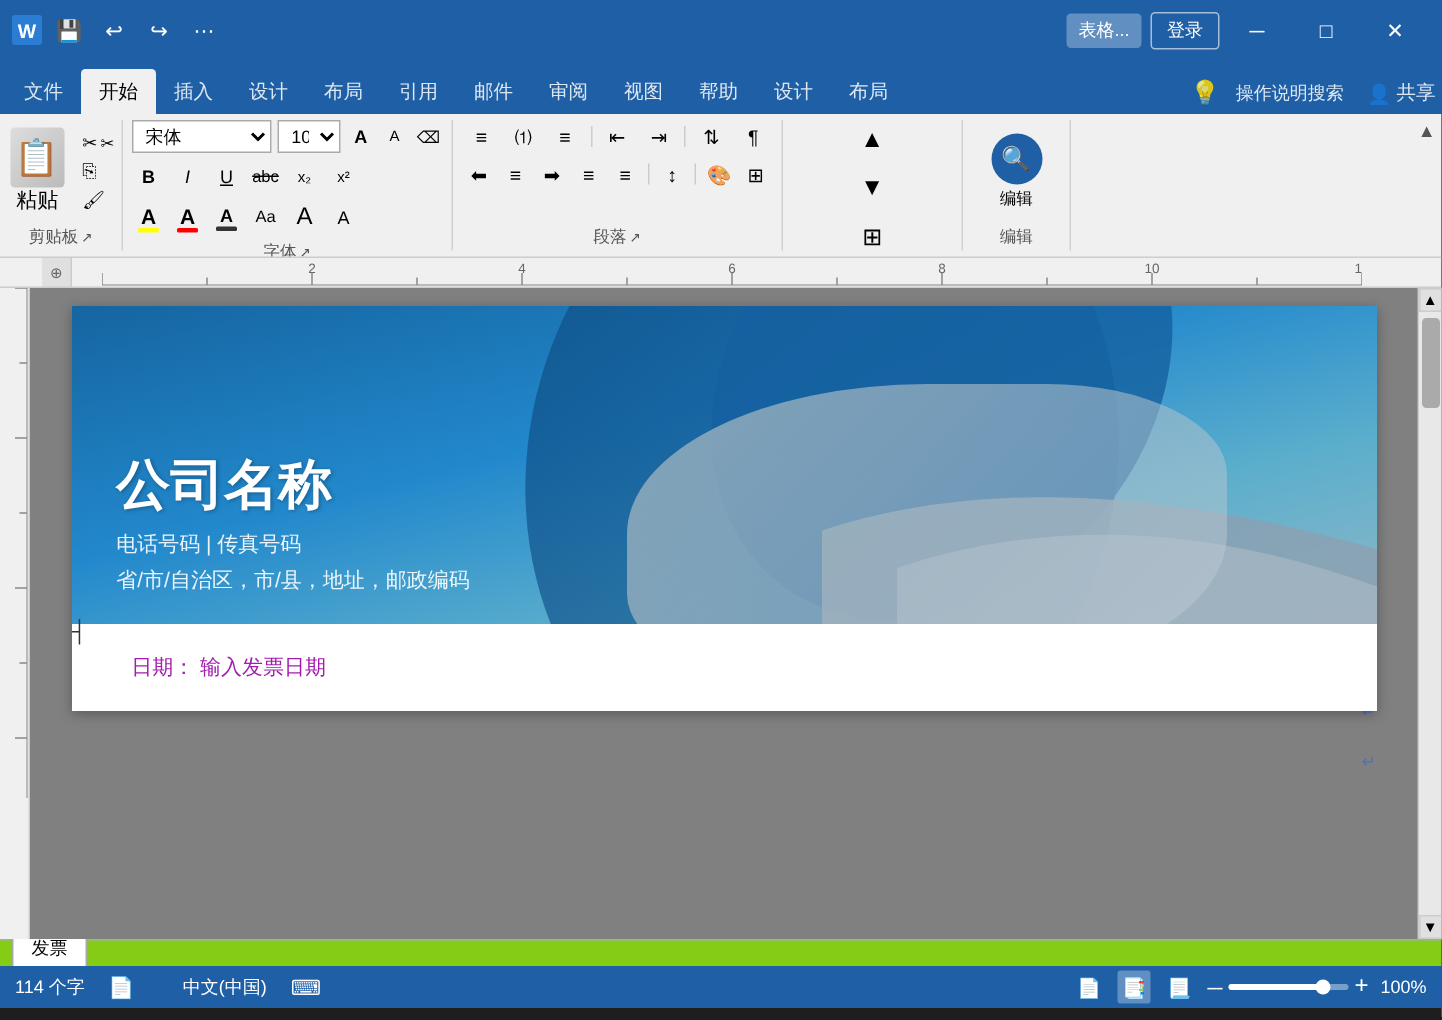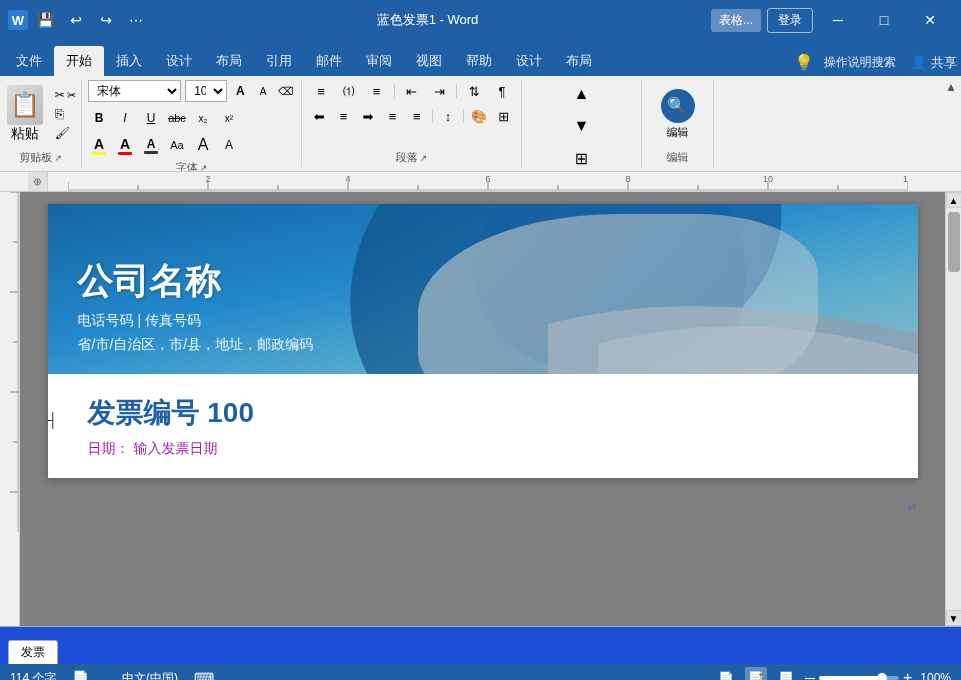--- a/index.html
+++ b/index.html
@@ -127,21 +127,21 @@
       position: relative;
     }
     .doc-page {
       width: 870px;
       background: white;
       box-shadow: 0 2px 8px rgba(0,0,0,0.3);
       position: relative;
     }
     .doc-header-image {
       width: 100%;
-      height: 170px;
+      height: 212px;
       background: linear-gradient(135deg, #1a6fa8 0%, #2a8fd4 30%, #5aaecc 60%, #87b8c8 80%, #b0bfcc 100%);
       position: relative;
       overflow: hidden;
       display: flex;
       align-items: flex-end;
       padding: 20px 30px;
     }
     .doc-header-image::before {
       content: '';
       position: absolute;
@@ -200,22 +200,22 @@
       display: flex;
       flex-direction: column;
       align-items: center;
     }
     .scroll-arrow { width: 16px; height: 16px; display: flex; align-items: center; justify-content: center; cursor: pointer; font-size: 10px; background: #e0e0e0; border: 1px solid #ccc; }
     .scroll-track { flex: 1; width: 16px; background: #e8e8e8; position: relative; }
     .scroll-thumb { width: 12px; height: 60px; background: #aaa; border-radius: 3px; position: absolute; top: 4px; left: 2px; cursor: pointer; }
 
     
     .sheet-tabs {
-      height: 38px;
-      background: #1d4ed8;
+      height: 18px;
+      background: #84cc16;
       display: flex;
       align-items: flex-end;
       padding-left: 8px;
       border-top: 1px solid #aaa;
     }
     .sheet-tab {
       padding: 3px 12px;
       font-size: 12px;
       cursor: pointer;
       background: #d0d0d0;
@@ -268,21 +268,20 @@
 <div class="title-bar">
   <div class="title-bar-left">
     <div class="title-icon">
       <span style="color:white;font-weight:bold;font-size:13px;">W</span>
     </div>
     <div class="tb-btn" title="保存">💾</div>
     <div class="tb-btn" title="撤销">↩</div>
     <div class="tb-btn" title="重做">↪</div>
     <div class="tb-btn">⋯</div>
   </div>
-  <div class="title-bar-center">蓝色发票1 - Word</div>
   <div class="title-bar-right">
     <div class="context-btn">表格...</div>
     <div class="login-btn">登录</div>
     <div class="title-bar-controls">
       <div class="ctrl-btn">─</div>
       <div class="ctrl-btn">□</div>
       <div class="ctrl-btn close">✕</div>
     </div>
   </div>
 </div>
@@ -534,21 +533,20 @@
           <path d="M550,140 Q700,100 870,150 L870,170 L550,170 Z" fill="#a8b8c4" opacity="0.7"></path>
         </svg>
         <div class="doc-header-text-block">
           <div class="doc-company-name">公司名称</div>
           <div class="doc-company-info">电话号码 | 传真号码</div>
           <div class="doc-company-info">省/市/自治区，市/县，地址，邮政编码</div>
         </div>
       </div>
 
       <div class="doc-body">
-        <div class="invoice-number">发票编号 100</div>
         <div class="invoice-date">
           <span>日期：</span>
           <span>输入发票日期</span>
         </div>
       </div>
     </div>
   </div>
 
   <div class="scrollbar-v">
     <div class="scroll-arrow">▲</div>

